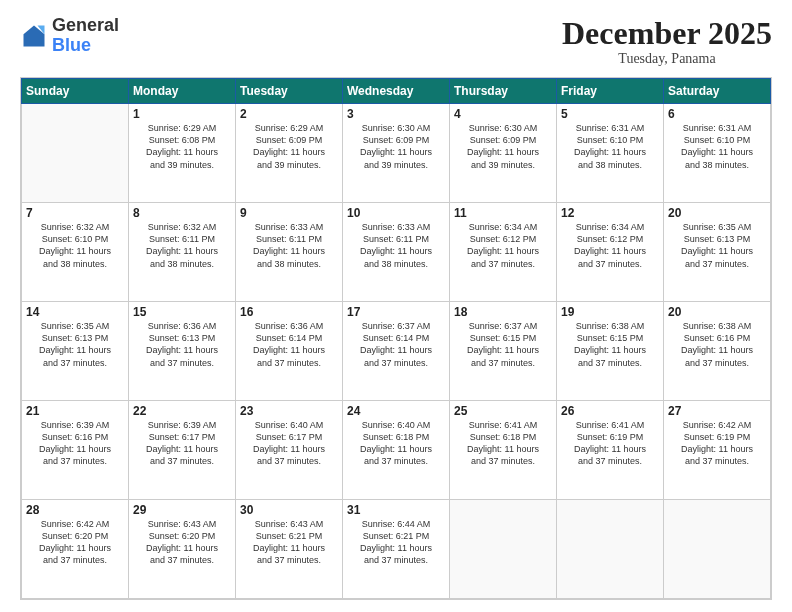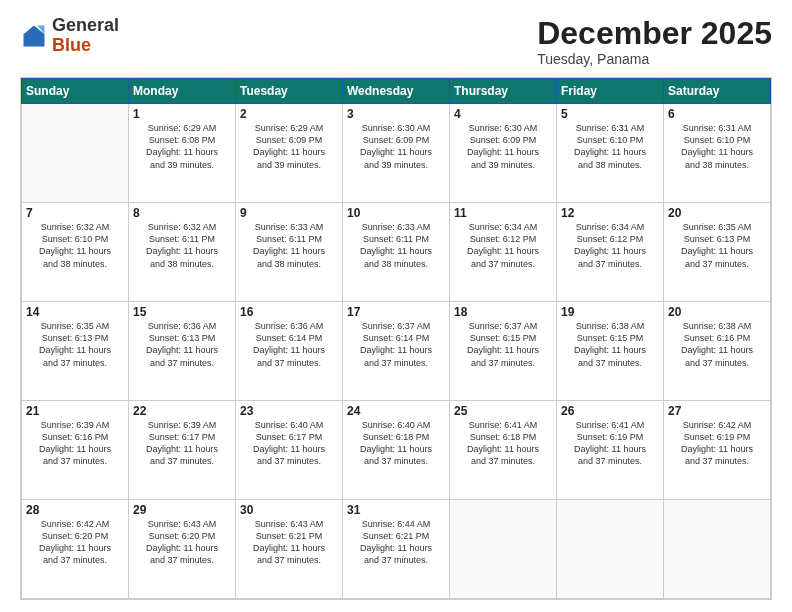--- a/index.html
+++ b/index.html
@@ -27,27 +27,28 @@
       display: flex;
       align-items: center;
       gap: 4px;
     }
     .logo-text {
       font-size: 18px;
       font-weight: bold;
       line-height: 1.1;
     }
     .logo-general { color: #333; }
-    .logo-blue { color: #c2410c; }
+    .logo-blue { color: #3b82f6; }
     .logo-icon {
       width: 28px;
       height: 28px;
     }
     .title-block {
-      text-align: left;
+      text-align: center;
+      font-family: Liberation Serif, serif;
     }
     .month-title {
       font-size: 32px;
       font-weight: bold;
       color: #222;
       line-height: 1.1;
     }
     .subtitle {
       font-size: 14px;
       color: #444;

